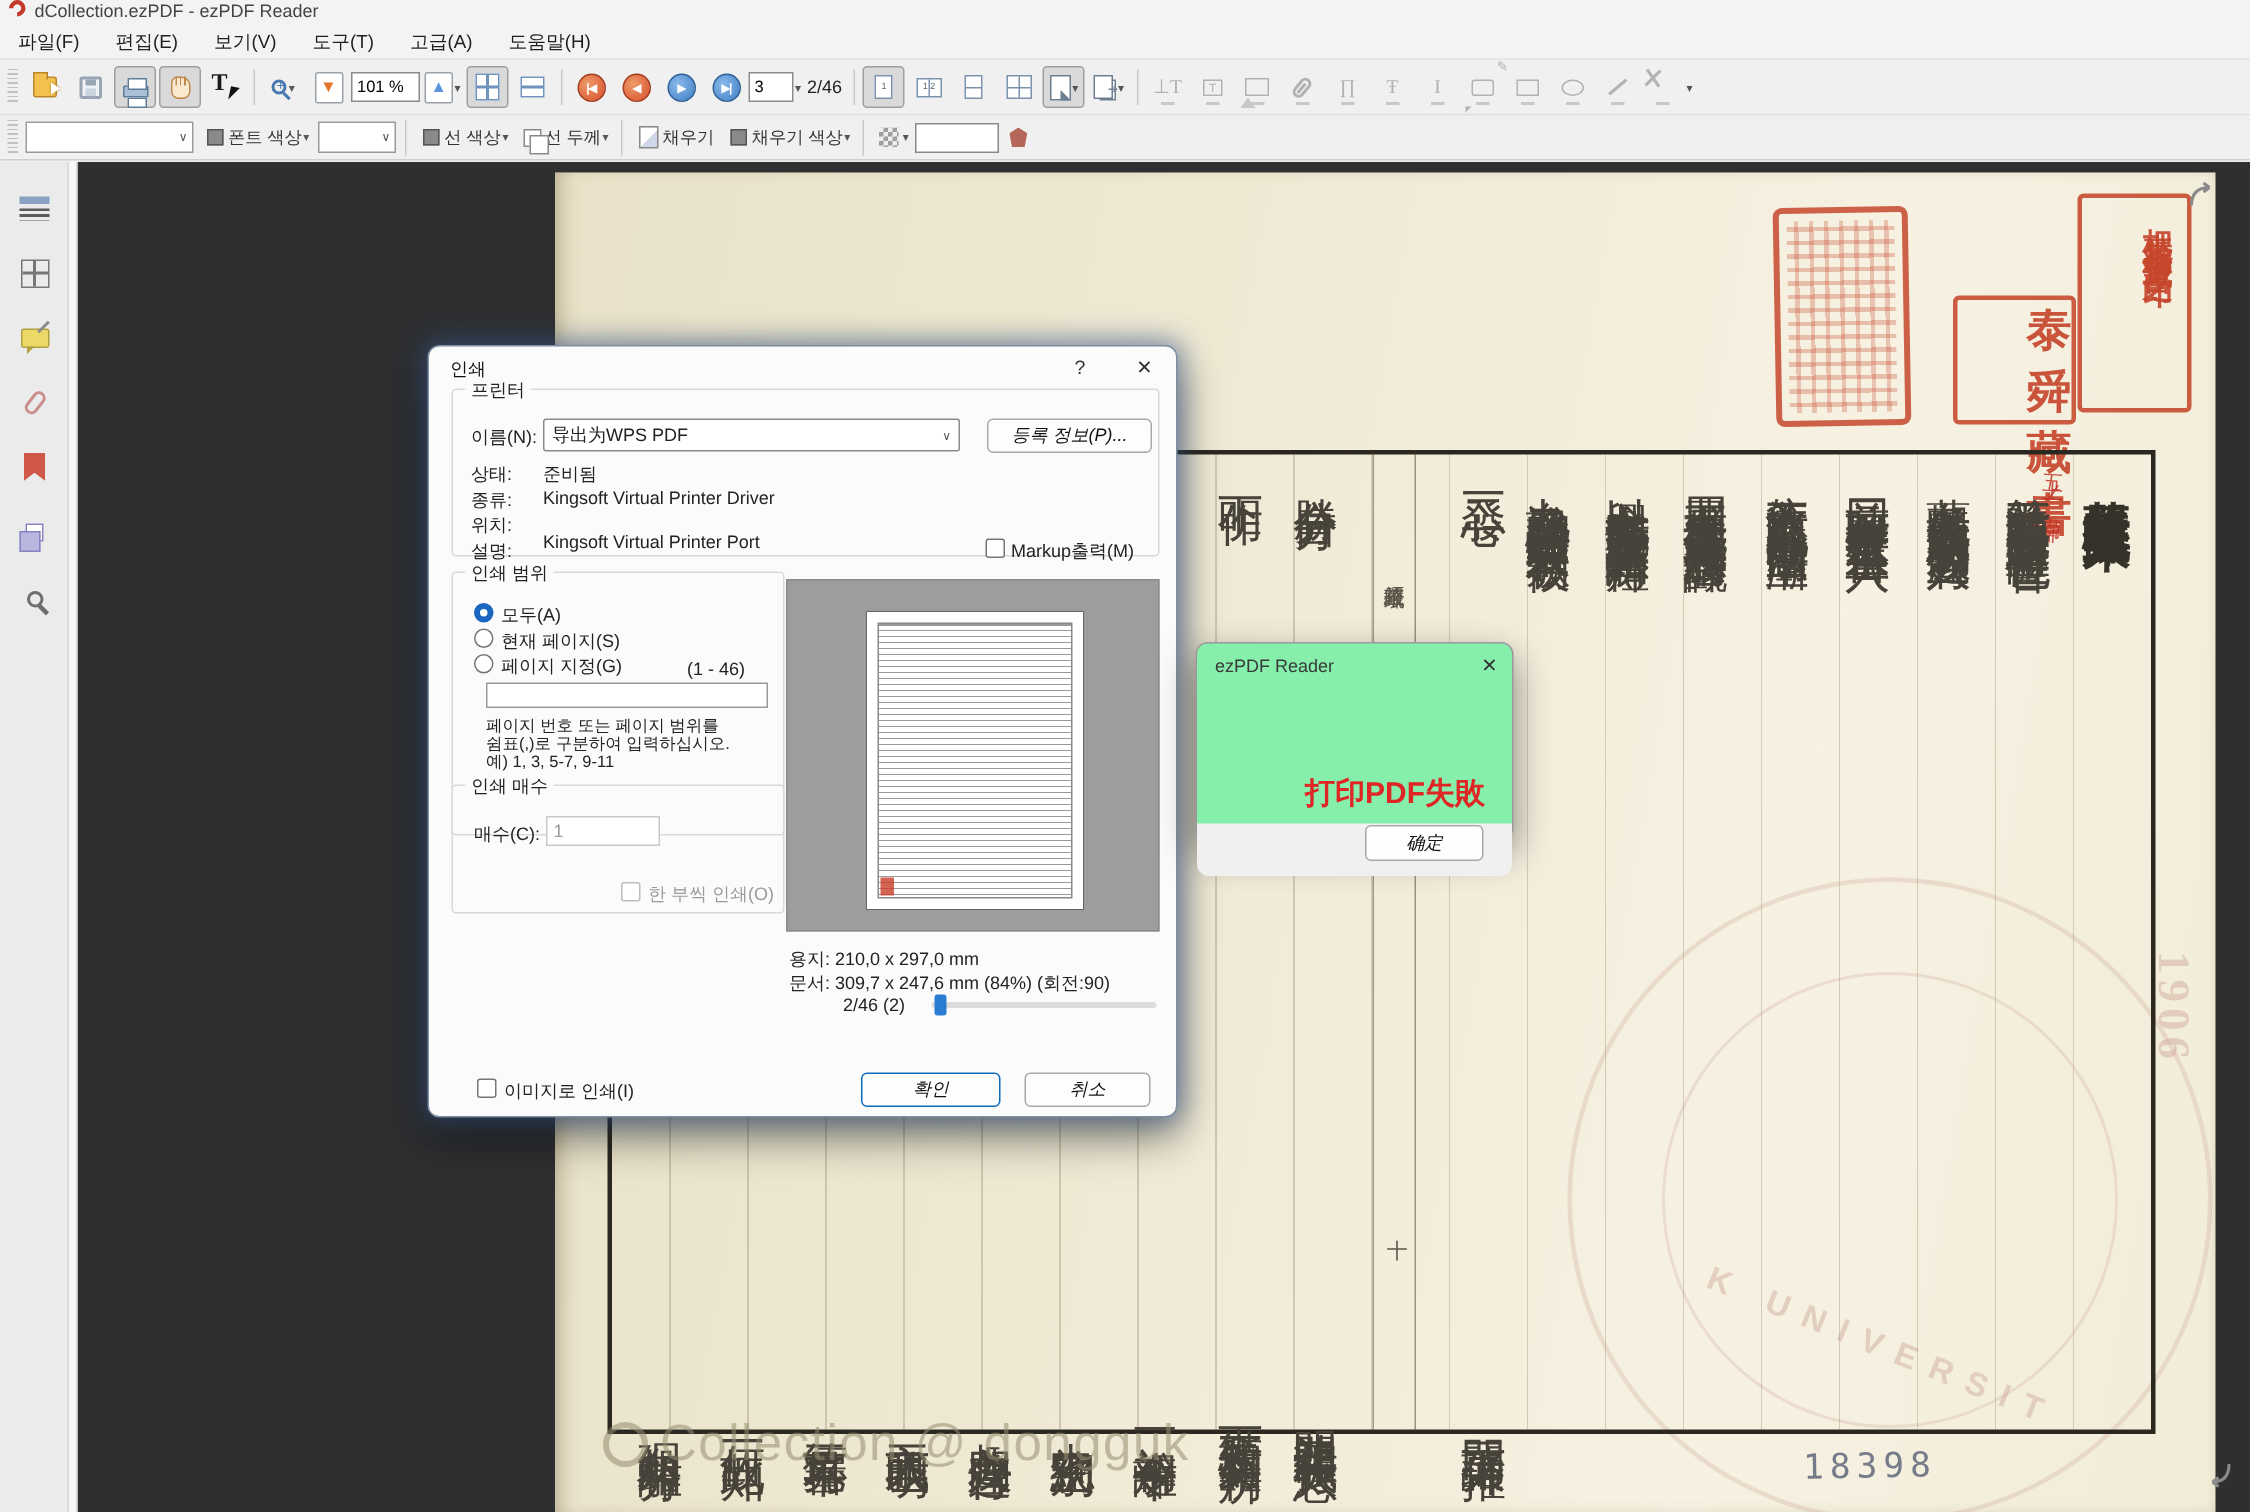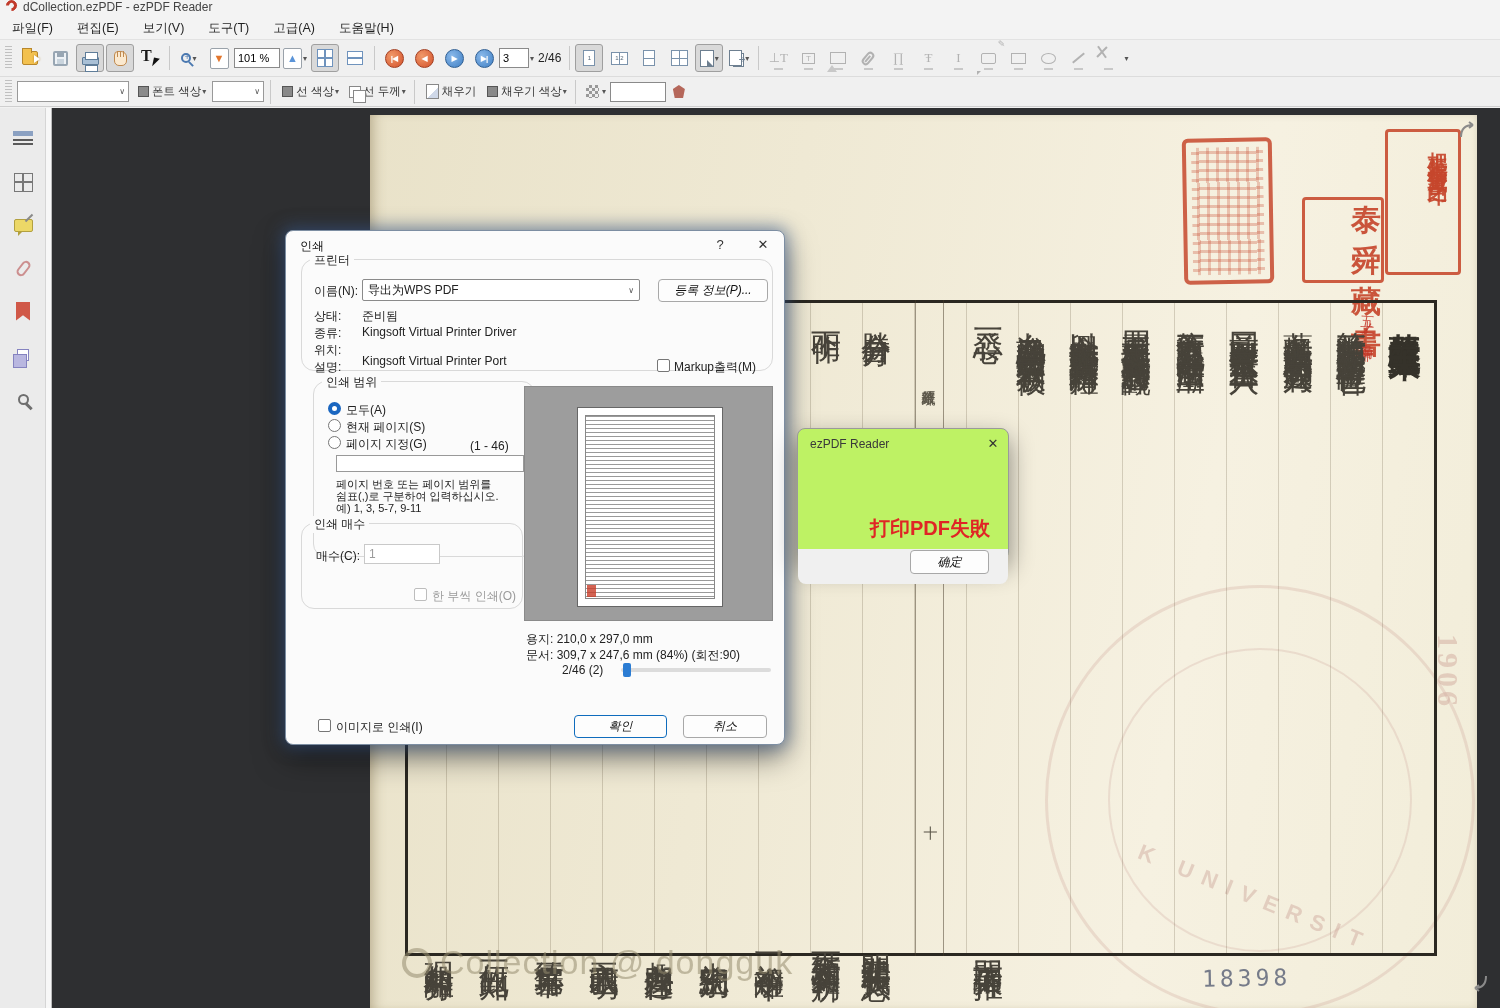--- a/index.html
+++ b/index.html
@@ -138,21 +138,21 @@
   #dg-ring{width:30px;height:30px;border:4px solid rgba(150,140,112,.55);border-radius:50%;}
   #stamp-no{position:absolute;left:832px;top:850px;font-size:23px;letter-spacing:4px;color:rgba(95,102,122,.85);
       font-family:"DejaVu Sans Mono",monospace;transform:rotate(-1deg);}
   .curl{position:absolute;width:20px;height:20px;}
   
   #print-dlg{position:absolute;left:285px;top:230px;width:500px;height:515px;background:#fbfbfb;border-radius:8px;
       border:1px solid #7d8ea2;font-size:12px;
       box-shadow:0 0 16px 3px rgba(60,95,150,.55), 0 12px 30px rgba(0,0,0,.5);}
   .dlg-title{position:absolute;left:14px;top:7px;font-size:12px;color:#111;}
   .dlg-sys{position:absolute;top:6px;font-size:13px;color:#333;width:18px;text-align:center;}
-  .grp{position:absolute;border:1px solid #d9d9d9;border-radius:13px;}
+  .grp{position:absolute;border:1px solid #d9d9d9;border-radius:3px;}
   .glabel{position:absolute;top:-8px;left:8px;background:#fbfbfb;padding:0 4px;font-size:12px;color:#222;}
   .flabel{position:absolute;font-size:12px;color:#222;}
   .fvalue{position:absolute;font-size:12px;color:#222;}
   .win-combo{position:absolute;height:22px;border:1px solid #8a8a8a;border-radius:2px;background:#fff;display:flex;align-items:center;justify-content:space-between;padding:0 5px;font-size:12px;}
   .win-btn{position:absolute;height:23px;border:1px solid #a8a8a8;border-radius:4px;background:#fdfdfd;display:flex;align-items:center;justify-content:center;font-size:12px;color:#111;font-style:italic;}
   .win-btn.default{border:1.5px solid #0f6cbd;}
   .cb{position:absolute;width:13px;height:13px;border:1px solid #767676;border-radius:2px;background:#fff;}
   .cb.checked{background:#2b7cd3;border-color:#2b7cd3;}
   .cb.checked::after{content:"✓";position:absolute;left:1.5px;top:-1px;color:#fff;font-size:11px;}
   .rb{position:absolute;width:13px;height:13px;border-radius:50%;border:1px solid #767676;background:#fff;}
@@ -160,21 +160,21 @@
   .dis{color:#9b9b9b !important;}
   #preview{position:absolute;left:238px;top:155px;width:249px;height:235px;background:#9d9d9d;border:1px solid #8a8a8a;}
   #thumb{position:absolute;left:52px;top:20px;width:146px;height:200px;background:#fff;border:1px solid #666;}
   #thumb::before{content:"";position:absolute;left:7px;top:7px;right:7px;bottom:7px;border:1px solid #888;
       background:repeating-linear-gradient(to bottom,rgba(70,70,70,.55) 0 1px,transparent 1px 4px);}
   #thumb::after{content:"";position:absolute;left:9px;bottom:9px;width:9px;height:12px;background:rgba(200,60,40,.8);}
   .pv-line{position:absolute;font-size:12px;color:#222;}
   #pv-slider{position:absolute;left:335px;top:437px;width:150px;height:4px;background:#dcdcdc;border-radius:2px;}
   #pv-thumb{position:absolute;left:2px;top:-5px;width:8px;height:14px;background:#2b7cd3;border-radius:2px;}
   .helptext{position:absolute;font-size:11px;color:#222;line-height:12px;}
-  #err-dlg{position:absolute;left:797px;top:428px;width:212px;height:132px;background:#bef264;border-radius:8px;
+  #err-dlg{position:absolute;left:797px;top:428px;width:212px;height:132px;background:#86efac;border-radius:8px;
       border:1px solid #9a9a9a;box-shadow:0 10px 24px rgba(0,0,0,.45);font-size:12px;}
   #err-strip{position:absolute;left:0;right:0;top:120px;height:35px;background:#f0f0f0;border-radius:0 0 8px 8px;}
   #err-box{position:absolute;left:25px;top:38px;width:164px;height:51px;border:2px solid #d04040;}
   #err-tri{position:absolute;left:7px;top:9px;width:0;height:0;border-left:15px solid transparent;border-right:15px solid transparent;border-bottom:26px solid #f5c211;}
   #err-tri::after{content:"!";position:absolute;left:-3px;top:5px;font-weight:bold;font-size:15px;color:#3a2d00;}
   .err-line{position:absolute;left:44px;font-size:11.5px;color:#1a1a1a;white-space:nowrap;}
   #err-overlay{position:absolute;left:36px;top:86px;font-size:20px;font-weight:bold;color:#e02525;white-space:nowrap;z-index:5;
       font-family:Liberation Sans, sans-serif;letter-spacing:0px;margin-left:36px;}
   #err-ok{left:112px;top:121px;width:79px;height:24px;z-index:2;}
 </style>
@@ -461,21 +461,21 @@
       <span class="fvalue" style="left:60px;top:48px">준비됨</span>
       <span class="flabel" style="left:12px;top:65px">종류:</span>
       <span class="fvalue" style="left:60px;top:65px">Kingsoft Virtual Printer Driver</span>
       <span class="flabel" style="left:12px;top:82px">위치:</span>
       <span class="fvalue" style="left:60px;top:94px">Kingsoft Virtual Printer Port</span>
       <span class="flabel" style="left:12px;top:99px">설명:</span>
       <span class="cb" style="left:355px;top:99px"></span>
       <span class="flabel" style="left:372px;top:99px">Markup출력(M)</span>
     </div>
 
-    <div class="grp" style="left:27px;top:150px;width:222px;height:176px">
+    <div class="grp" style="left:15px;top:150px;width:222px;height:176px">
       <span class="glabel">인쇄 범위</span>
       <span class="rb sel" style="left:14px;top:20px"></span>
       <span class="flabel" style="left:32px;top:20px">모두(A)</span>
       <span class="rb" style="left:14px;top:37px"></span>
       <span class="flabel" style="left:32px;top:37px">현재 페이지(S)</span>
       <span class="rb" style="left:14px;top:54px"></span>
       <span class="flabel" style="left:32px;top:54px">페이지 지정(G)</span>
       <span class="fvalue" style="left:156px;top:57px">(1 - 46)</span>
       <input style="position: absolute; left: 22px; top: 73px; width: 188px; height: 17px; border: 1px solid rgb(153, 153, 153); font-size: 11px;">
       <span class="helptext" style="left:22px;top:96px">페이지 번호 또는 페이지 범위를</span>

